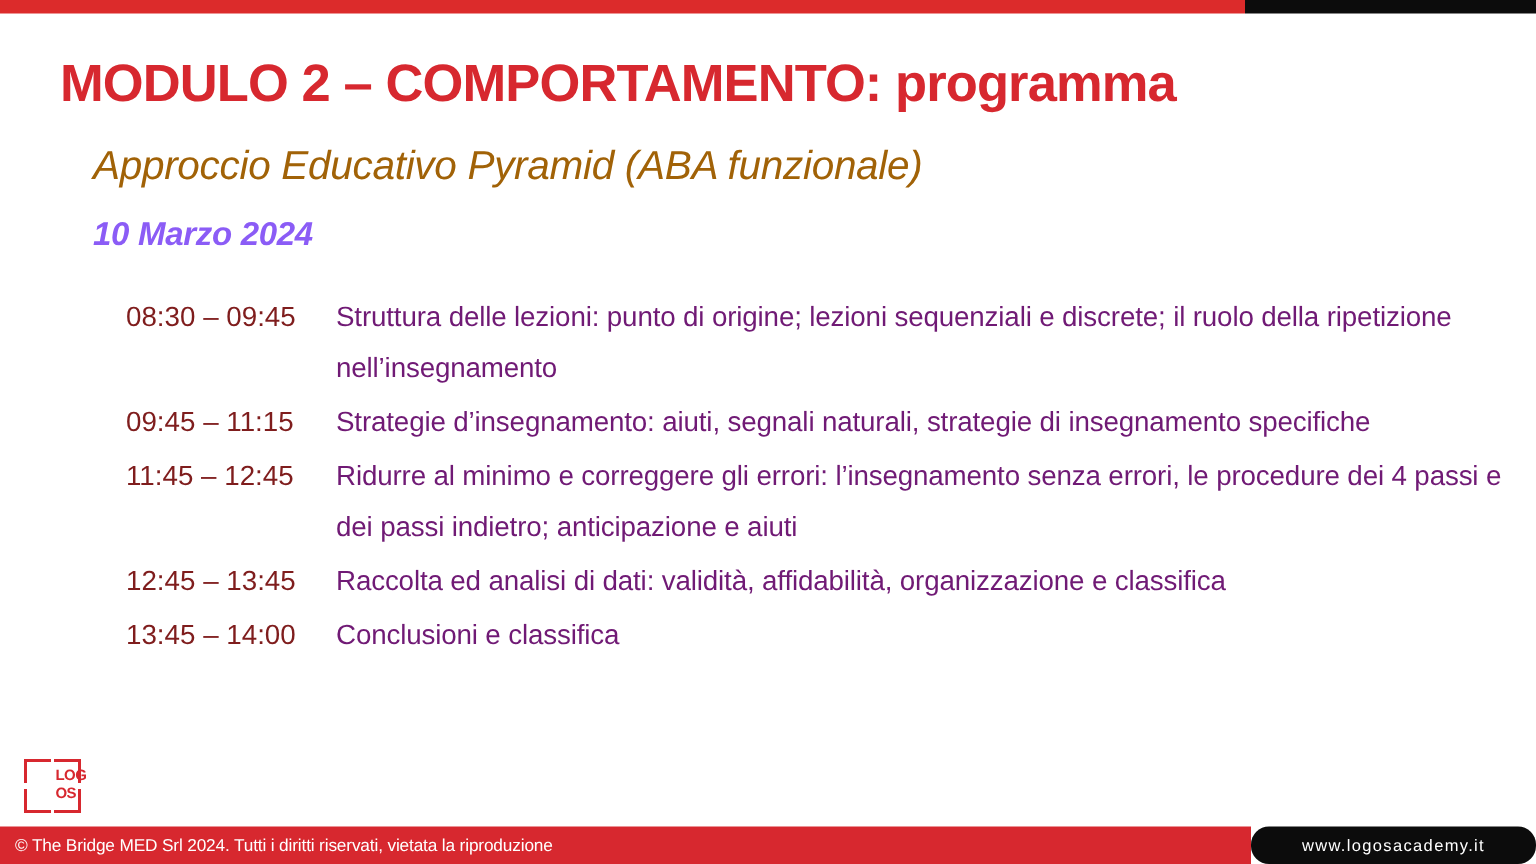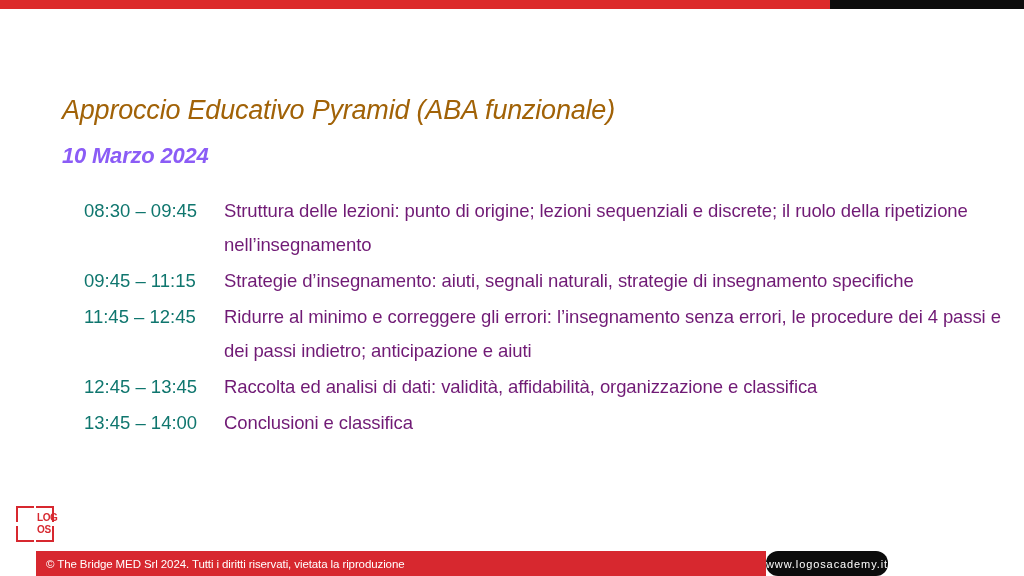--- a/index.html
+++ b/index.html
@@ -86,21 +86,21 @@
     width: 920px;
   }
   .row {
     display: flex;
     align-items: flex-start;
     margin-bottom: 2px;
   }
   .row-time {
     width: 140px;
     flex: 0 0 140px;
-    color: #0f766e;
+    color: #7f1d1d;
     font-size: 18.5px;
     line-height: 34px;
     white-space: nowrap;
   }
   .row-desc {
     flex: 1;
     color: #701a75;
     font-size: 18.5px;
     line-height: 34px;
     max-width: 780px;
@@ -155,24 +155,23 @@
     line-height: 11.5px;
     letter-spacing: -0.4px;
     text-align: left;
   }
 
   
   .footer {
     position: absolute;
     left: 0;
     bottom: 0;
-    width: 852px;
+    width: 1024px;
     height: 25px;
     display: flex;
-    margin-left: 36px;
   }
   .footer-red {
     width: 834px;
     height: 100%;
     background: #D7282F;
     display: flex;
     align-items: center;
   }
   .footer-red span {
     color: #ffffff;
@@ -200,20 +199,21 @@
 </head>
 <body>
 
 <div class="slide">
 
   <div class="topbar">
     <div class="topbar-red"></div>
     <div class="topbar-black"></div>
   </div>
 
+  <div class="title">MODULO 2 – COMPORTAMENTO: programma</div>
 
   <div class="subtitle">Approccio Educativo Pyramid (ABA funzionale)</div>
 
   <div class="date">10 Marzo 2024</div>
 
   <div class="schedule">
 
     <div class="row">
       <div class="row-time">08:30 – 09:45</div>
       <div class="row-desc">Struttura delle lezioni: punto di origine; lezioni sequenziali e discrete; il ruolo della ripetizione nell’insegnamento</div>

